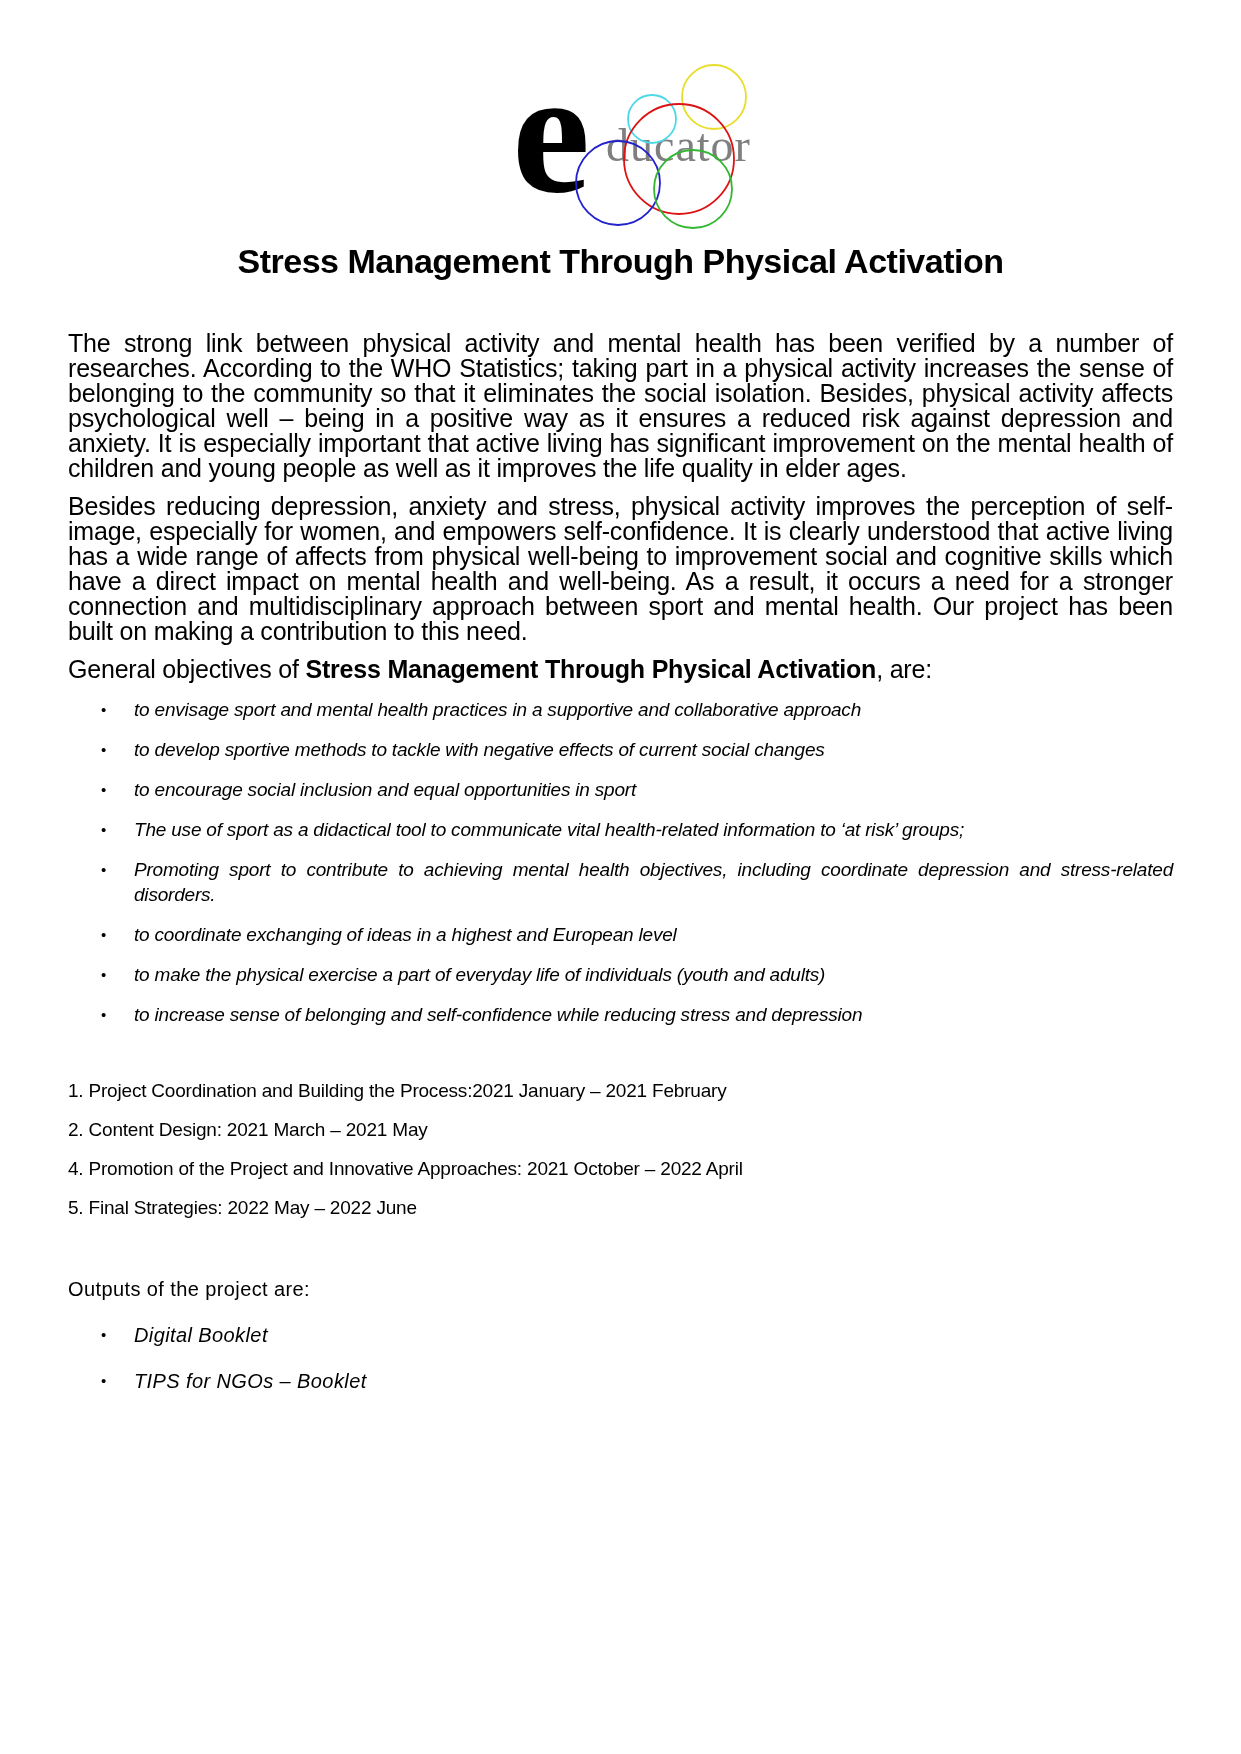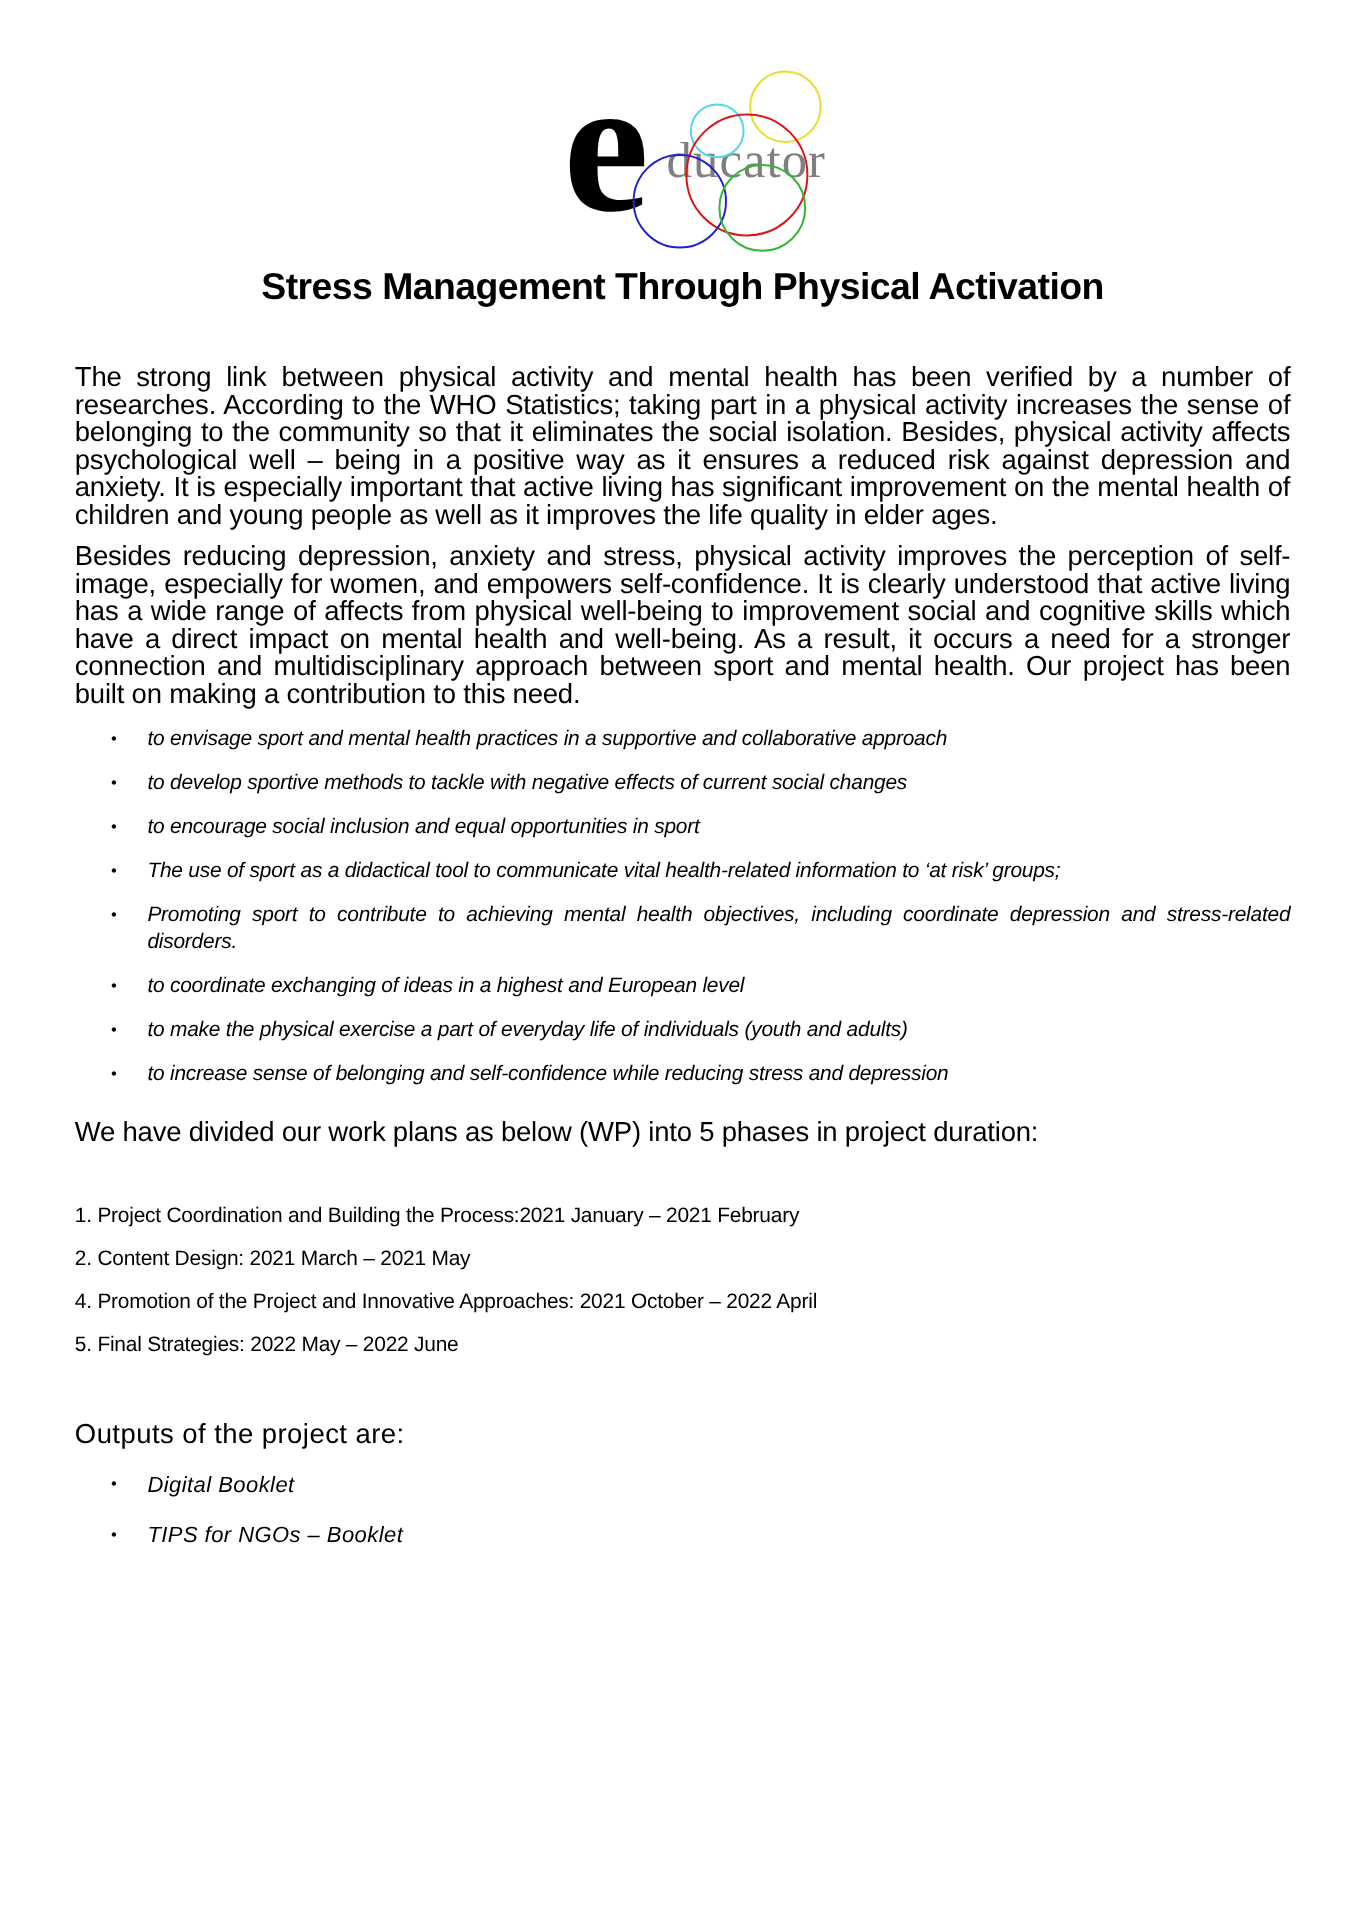--- a/index.html
+++ b/index.html
@@ -36,21 +36,21 @@
   .bullet-list { margin:15px 0 0 0; }
   .bullet-item { display:flex; font-size:19px; line-height:25px; letter-spacing:-0.2px; margin:0 0 15px 0; }
   .bullet-dot  { flex:0 0 33px; margin-left:33px; font-size:15px; line-height:25px; }
   .bullet-text { flex:1; text-align:justify;font-style:italic; }
 
   .work-intro { margin-top:28px; margin-bottom:0; text-align:left; }
 
   .phases { margin-top:51px; }
   .phase  { font-size:19px; line-height:25px; letter-spacing:-0.2px; margin:0 0 14px 0; }
 
-  .outputs-heading { font-size:25px; line-height:26px; letter-spacing:0.4px; margin:56px 0 0 0; }
+  .outputs-heading { font-size:20px; line-height:26px; letter-spacing:0.4px; margin:56px 0 0 0; }
   .outputs-list { margin-top:20px; }
   .outputs-list .bullet-item { font-size:20px; line-height:26px; letter-spacing:0.4px; margin-bottom:20px; }
   .outputs-list .bullet-dot { line-height:26px; }
 </style>
 </head>
 <body>
 
 <div class="page">
 
   <svg class="logo" viewBox="0 0 330 190" aria-hidden="true">
@@ -62,20 +62,21 @@
     <circle cx="162" cy="138" r="42" stroke="#2222cc"></circle>
     <circle cx="237" cy="144" r="39" stroke="#33b733"></circle>
   </svg>
 
   <h1 class="title">Stress Management Through Physical Activation</h1>
 
   <p class="para para-first">The strong link between physical activity and mental health has been verified by a number of researches. According to the WHO Statistics; taking part in a physical activity increases the sense of belonging to the community so that it eliminates the social isolation. Besides, physical activity affects psychological well – being in a positive way as it ensures a reduced risk against depression and anxiety. It is especially important that active living has significant improvement on the mental health of children and young people as well as it improves the life quality in elder ages.</p>
 
   <p class="para">Besides reducing depression, anxiety and stress, physical activity improves the perception of self-image, especially for women, and empowers self-confidence. It is clearly understood that active living has a wide range of affects from physical well-being to improvement social and cognitive skills which have a direct impact on mental health and well-being. As a result, it occurs a need for a stronger connection and multidisciplinary approach between sport and mental health. Our project has been built on making a contribution to this need.</p>
 
+  <p class="para"><span>General objectives of </span><b>Stress Management Through Physical Activation</b><span>, are:</span></p>
 
   <div class="bullet-list">
 
       <div class="bullet-item">
         <span class="bullet-dot">•</span>
         <span class="bullet-text">to envisage sport and mental health practices in a supportive and collaborative approach</span>
       </div>
 
       <div class="bullet-item">
         <span class="bullet-dot">•</span>
@@ -106,21 +107,20 @@
         <span class="bullet-dot">•</span>
         <span class="bullet-text">to make the physical exercise a part of everyday life of individuals (youth and adults)</span>
       </div>
 
       <div class="bullet-item">
         <span class="bullet-dot">•</span>
         <span class="bullet-text">to increase sense of belonging and self-confidence while reducing stress and depression</span>
       </div>
     </div>
 
-  <p class="para work-intro">We have divided our work plans as below (WP) into 5 phases in project duration:</p>
 
   <div class="phases">
 
       <p class="phase"><span>1. Project Coordination and Building the Process:2021 January – 2021 February</span></p>
 
       <p class="phase"><span>2. Content Design: 2021 March – 2021 May</span></p>
 
 
       <p class="phase"><span>4. Promotion of the Project and Innovative Approaches: 2021 October – 2022 April</span></p>
 

